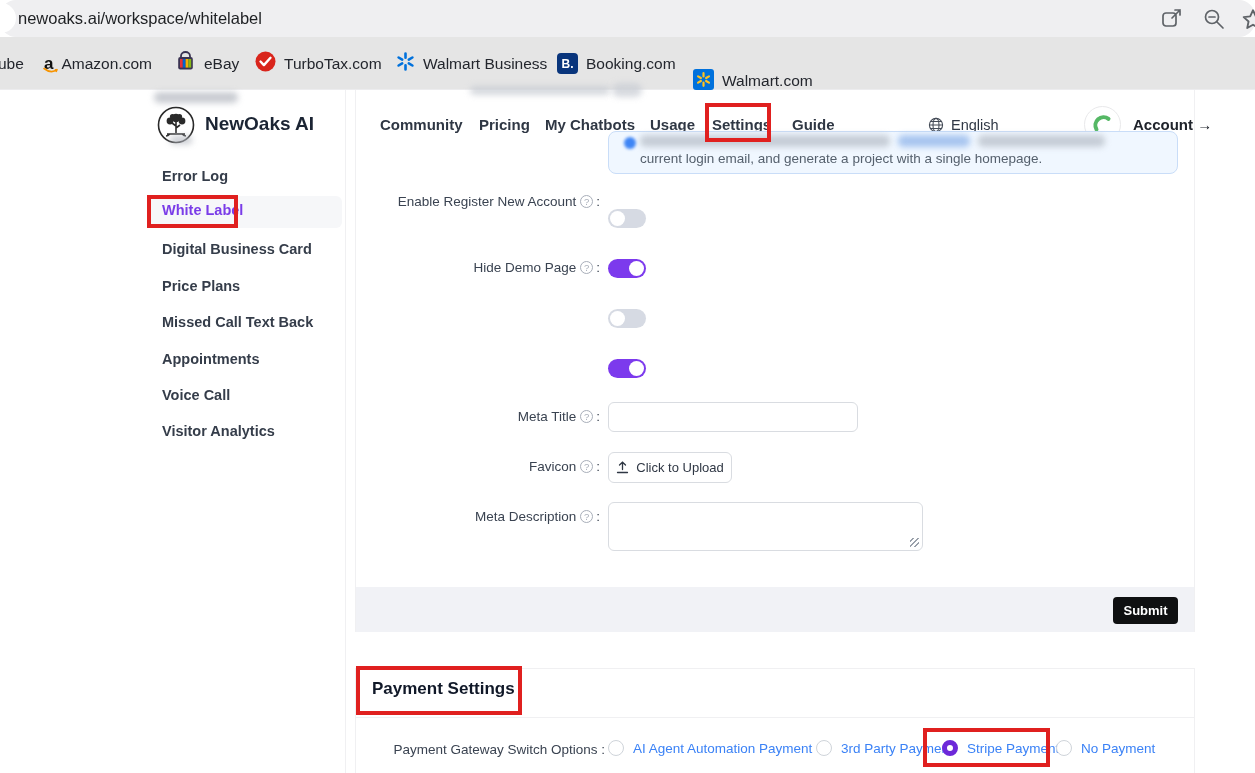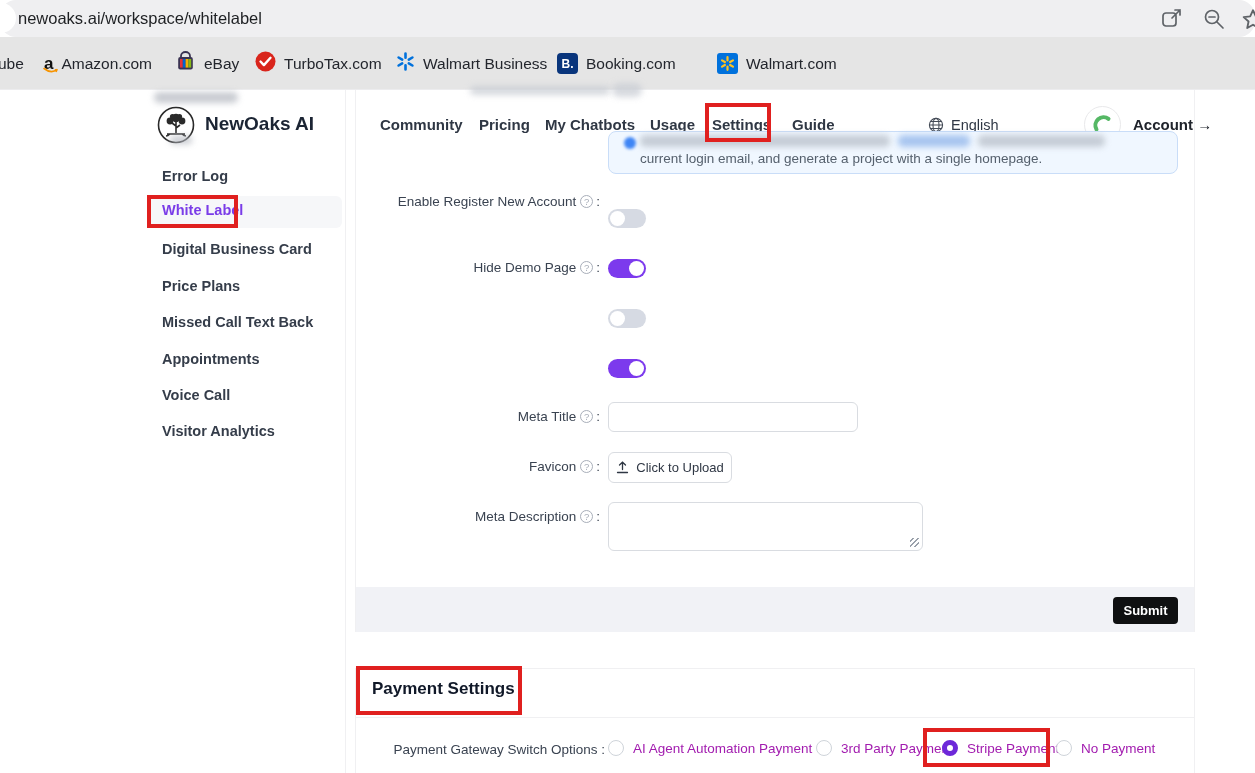--- a/index.html
+++ b/index.html
@@ -11,21 +11,21 @@
   .topbar { position:absolute; left:0; top:0; width:1255px; height:37px; background:#efeff1;border-radius:16px; }
   .url-pill { position:absolute; left:-16px; top:3px; width:32px; height:30px; background:#fff; border-radius:15px; }
   .url-text { position:absolute; left:18px; top:0; height:37px; line-height:37px; font-size:16.5px; color:#1e2023; }
   .tb-icon { position:absolute; top:7px; width:24px; height:24px; cursor:pointer; }
   .tb-share { left:1160px; } .tb-zoom { left:1202px; } .tb-star { left:1240px; }
 
   .bookmarks { position:absolute; left:0; top:37px; width:1255px; height:53px; background:#e5e5e5; border-bottom:1px solid #ececee; }
   .bm { position:absolute; top:0; height:53px; display:flex; align-items:center; gap:8px; cursor:pointer; }
   .bm-label { font-size:15.5px; color:#23262d; white-space:nowrap; }
   .bm-ube { left:-2px; } .bm-amazon { left:44px; } .bm-ebay { left:175px; } .bm-turbo { left:255px; }
-  .bm-wmb { left:396px; } .bm-booking { left:557px; } .bm-wm { left:717px; }
+  .bm-wmb { left:396px; } .bm-booking { left:557px; } .bm-wm { left:693px;align-items:flex-end; }
   .icon-booking { width:21px; height:21px; background:#09357c; border-radius:4px; color:#fff; font-size:12px; font-weight:700;
                   display:flex; align-items:center; justify-content:center; }
   .icon-wm-sq { width:21px; height:21px; background:#0071dc; border-radius:3px; display:flex; align-items:center; justify-content:center; }
   .amazon-a { position:relative; font-weight:700; font-size:17px; color:#111; line-height:14px; }
 
   
   .vline, .hline { position:absolute; background:#f0f0f2; }
 
   
   .brand-logo { position:absolute; left:157px; top:106px; width:38px; height:38px; }
@@ -74,21 +74,21 @@
   .submit-btn { position:absolute; left:1113px; top:597px; width:65px; height:27px; background:#0f1011; color:#fff; border:none;
                 border-radius:4px; font-size:13px; font-weight:700; font-family:"Liberation Sans",sans-serif; cursor:pointer; }
 
   
   .pay-title { position:absolute; left:372px; top:679px; font-size:17px; font-weight:700; color:#101828; }
   .pay-label { position:absolute; left:285px; top:742px; width:320px; text-align:right; font-size:13.5px; color:#3a4351; white-space:nowrap; }
   .radio-opt { position:absolute; top:740px; display:inline-flex; align-items:center; gap:9px; cursor:pointer; }
   .r1 { left:608px; } .r2 { left:816px; } .r3 { left:942px; } .r4 { left:1056px; }
   .radio { width:16px; height:16px; border-radius:50%; border:1px solid #cfd4da; background:#fff; }
   .radio.on { border:5px solid #6d28d9; }
-  .radio-label { font-size:13.5px; color:#a21caf; white-space:nowrap; }
+  .radio-label { font-size:13.5px; color:#3b82f6; white-space:nowrap; }
 
   
   .annot { position:absolute; border:4px solid #e0201f; pointer-events:none; }
   .a-whitelabel { left:147px; top:195px; width:91px; height:33px; }
   .a-settings   { left:705px; top:103px; width:66px; height:39px; }
   .a-payment    { left:356px; top:666px; width:166px; height:49px; }
   .a-stripe     { left:923px; top:728px; width:127px; height:39px; }
 </style>
 </head>
 <body>

